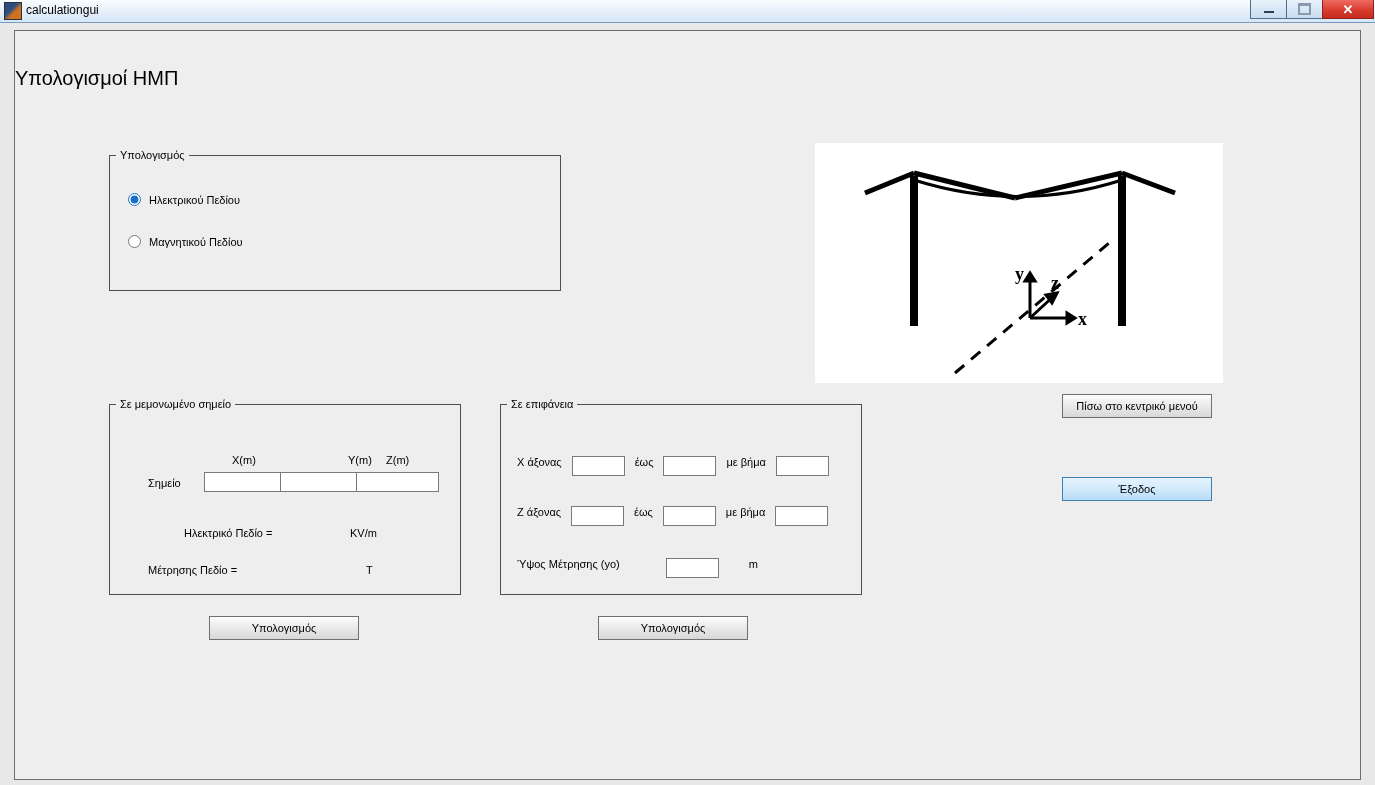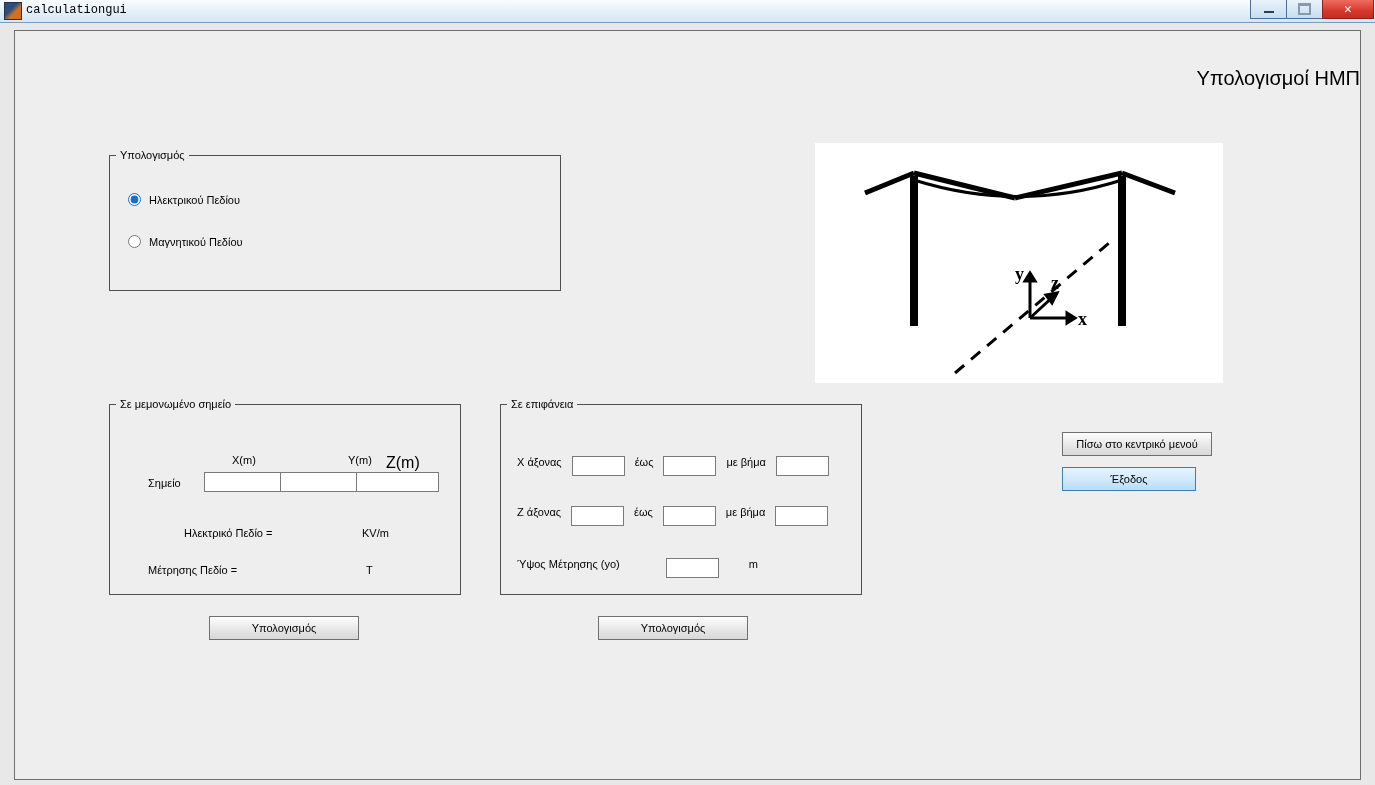--- a/index.html
+++ b/index.html
@@ -1,63 +1,63 @@
 <!DOCTYPE html>
 <html><head>
 <meta charset="utf-8">
 <style>
   html,body{margin:0;padding:0;width:1375px;height:785px;font-family:"Segoe UI",Tahoma,Arial,sans-serif;font-size:12px;background:#e8e8e8;color:#000;overflow:hidden;}
   
-  .titlebar{position:relative;height:22px;background:linear-gradient(#fafdff,#e3eef8 60%,#d5e6f6);border-bottom:1px solid #7a9bbb;font-family:Liberation Mono, monospace;}
+  .titlebar{position:relative;height:22px;background:linear-gradient(#fafdff,#e3eef8 60%,#d5e6f6);border-bottom:1px solid #7a9bbb;}
   .app-icon{position:absolute;left:4px;top:2px;width:16px;height:16px;background:linear-gradient(135deg,#2e4f7d 0%,#2e4f7d 40%,#d07020 60%,#d07020 100%);border:1px solid #234;}
   .title-text{position:absolute;left:26px;top:3px;font-size:12px;color:#000;}
   .winbtns{position:absolute;right:1px;top:0;display:flex;}
   .winbtn{width:35px;height:18px;border:1px solid #4f6d8f;border-top:none;display:flex;align-items:center;justify-content:center;font-size:12px;cursor:pointer;}
   .winbtn.min,.winbtn.max{background:linear-gradient(#e9f2fa,#c7ddf0);color:#2c3e55;}
   .winbtn.close{width:50px;background:linear-gradient(#ee6c60,#d7392c 60%,#c52b1f);color:#fff;border-color:#8c221a;}
   .winbtn.max{border-left:none;border-right:none;}
   
   .min span{display:block;width:10px;height:2px;background:#2c3e55;margin-top:5px;}
   .max span{display:block;width:9px;height:7px;border:2px solid #889aac;border-top-width:3px;}
   .close span{font-weight:bold;font-size:13px;}
   
   .canvas{position:absolute;left:14px;top:30px;width:1345px;height:748px;background:#eeeeee;border:1px solid #6e6e6e;}
-  .page-title{position:absolute;left:0;right:0;top:36px;text-align:right;font-size:20px;}
+  .page-title{position:absolute;left:0;right:0;top:36px;text-align:left;font-size:20px;}
   
   fieldset{position:absolute;border:1px solid #4f4f4f;background:#eeeeee;padding:0;margin:0;}
   fieldset>legend{font-size:11px;color:#000;padding:0 4px;margin-left:6px;}
   
   #grp-calc{left:94px;top:118px;width:450px;height:140px;}
   .radio-row{position:absolute;left:18px;display:flex;align-items:center;gap:8px;font-size:11px;}
   .radio-row.r1{top:32px;}
   .radio-row.r2{top:74px;}
   input[type=radio]{margin:0;accent-color:#1a6fc7;}
   
   #grp-point{left:94px;top:367px;width:350px;height:195px;}
   #grp-point .hdrX{position:absolute;left:122px;top:44px;font-size:11px;}
   #grp-point .hdrY{position:absolute;left:200px;top:44px;font-size:11px;margin-left:38px;}
-  #grp-point .hdrZ{position:absolute;left:276px;top:44px;font-size:16px;text-align:right;}
+  #grp-point .hdrZ{position:absolute;left:276px;top:44px;font-size:11px;text-align:right;}
   #grp-point .lbl-point{position:absolute;left:38px;top:67px;font-size:11px;}
   .pt-input{position:absolute;top:62px;width:75px;height:18px;border:1px solid #7a7a7a;background:#fff;font-size:11px;padding:0 3px;}
   #ptX{left:94px;} #ptY{left:170px;} #ptZ{left:246px;}
   .res1{position:absolute;left:38px;top:117px;font-size:11px;padding-left:36px;}
-  .res1 .u{position:absolute;left:202px;margin-left:12px;} 
+  .res1 .u{position:absolute;left:202px;} 
   .res2{position:absolute;left:38px;top:154px;font-size:11px;}
   .res2 .u{position:absolute;left:218px;}
   
   #grp-surf{left:485px;top:367px;width:360px;height:195px;}
   .srow{position:absolute;left:16px;display:flex;align-items:flex-start;gap:10px;font-size:11px;white-space:nowrap;}
   .srow.r1{top:46px;} .srow.r2{top:96px;} .srow.r3{top:148px;}
   .srow input{width:45px;height:18px;border:1px solid #7a7a7a;background:#fff;font-size:11px;padding:0 3px;}
   
   .btn{height:24px;background:linear-gradient(#fdfdfd,#e9e9e9 50%,#d8d8d8);border:1px solid #707070;font-size:11px;cursor:pointer;}
   #btn-calc1{position:absolute;left:194px;top:585px;width:150px;}
   #btn-calc2{position:absolute;left:583px;top:585px;width:150px;}
-  #btn-back{position:absolute;left:1047px;top:363px;width:150px;margin-top:38px;}
-  #btn-exit{position:absolute;left:1047px;top:436px;width:134px;background:linear-gradient(#e6f4ff,#cfe9fb 55%,#b8dcf6);border:1px solid #3c7fb1;}
+  #btn-back{position:absolute;left:1047px;top:363px;width:150px;}
+  #btn-exit{position:absolute;left:1047px;top:446px;width:150px;background:linear-gradient(#e6f4ff,#cfe9fb 55%,#b8dcf6);border:1px solid #3c7fb1;}
   
   .diagram{position:absolute;left:800px;top:112px;width:408px;height:240px;background:#fff;}
   .diagram svg{width:100%;height:100%;}
 </style>
 </head>
 <body>
 
 <div class="titlebar">
   <div class="app-icon"></div>
   <div class="title-text">calculationgui</div>

